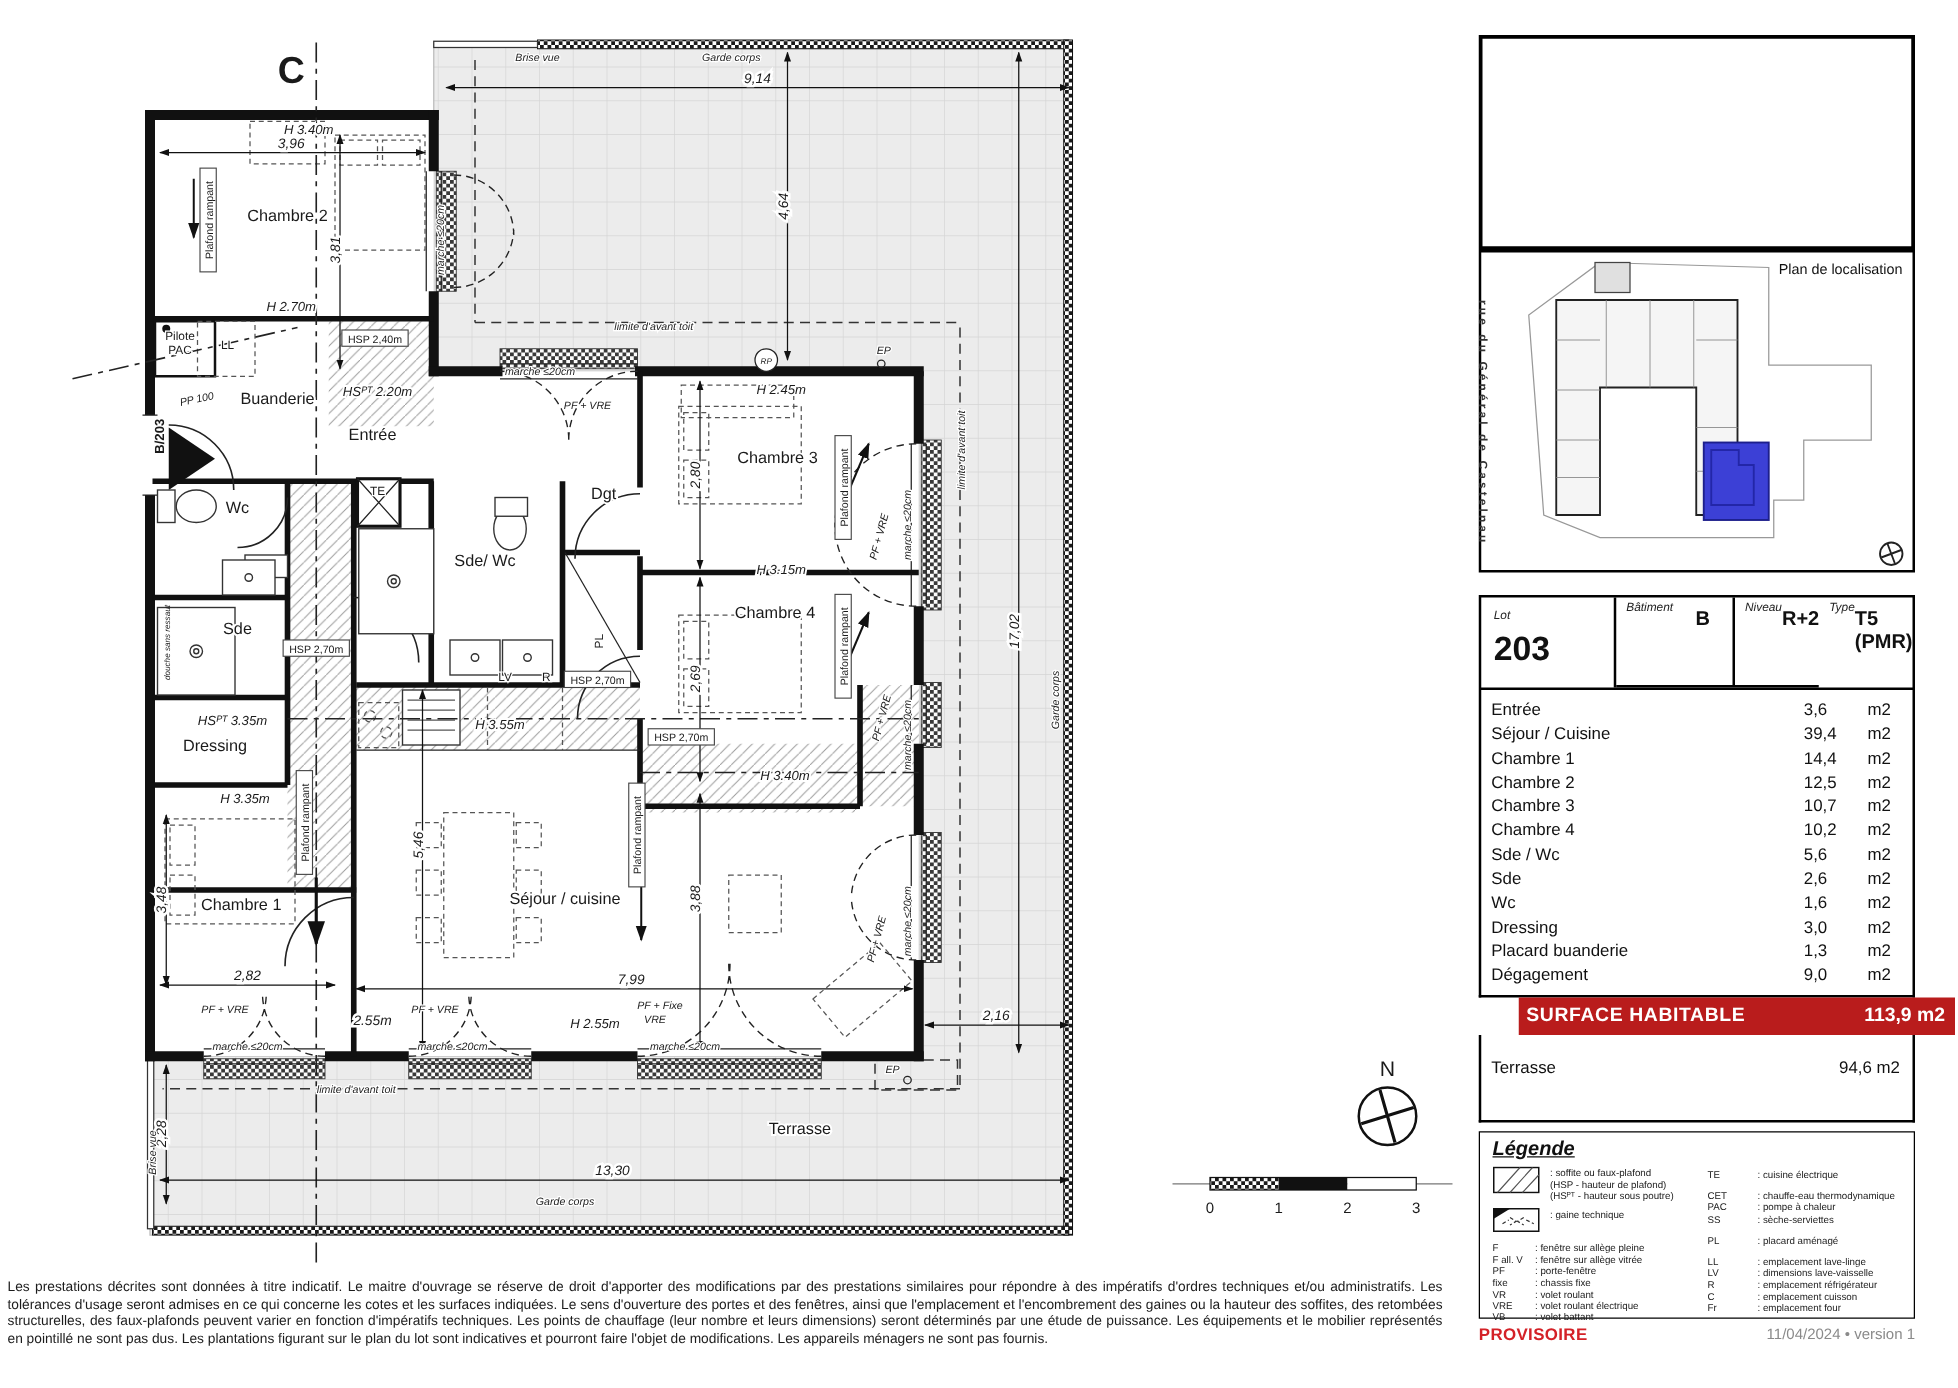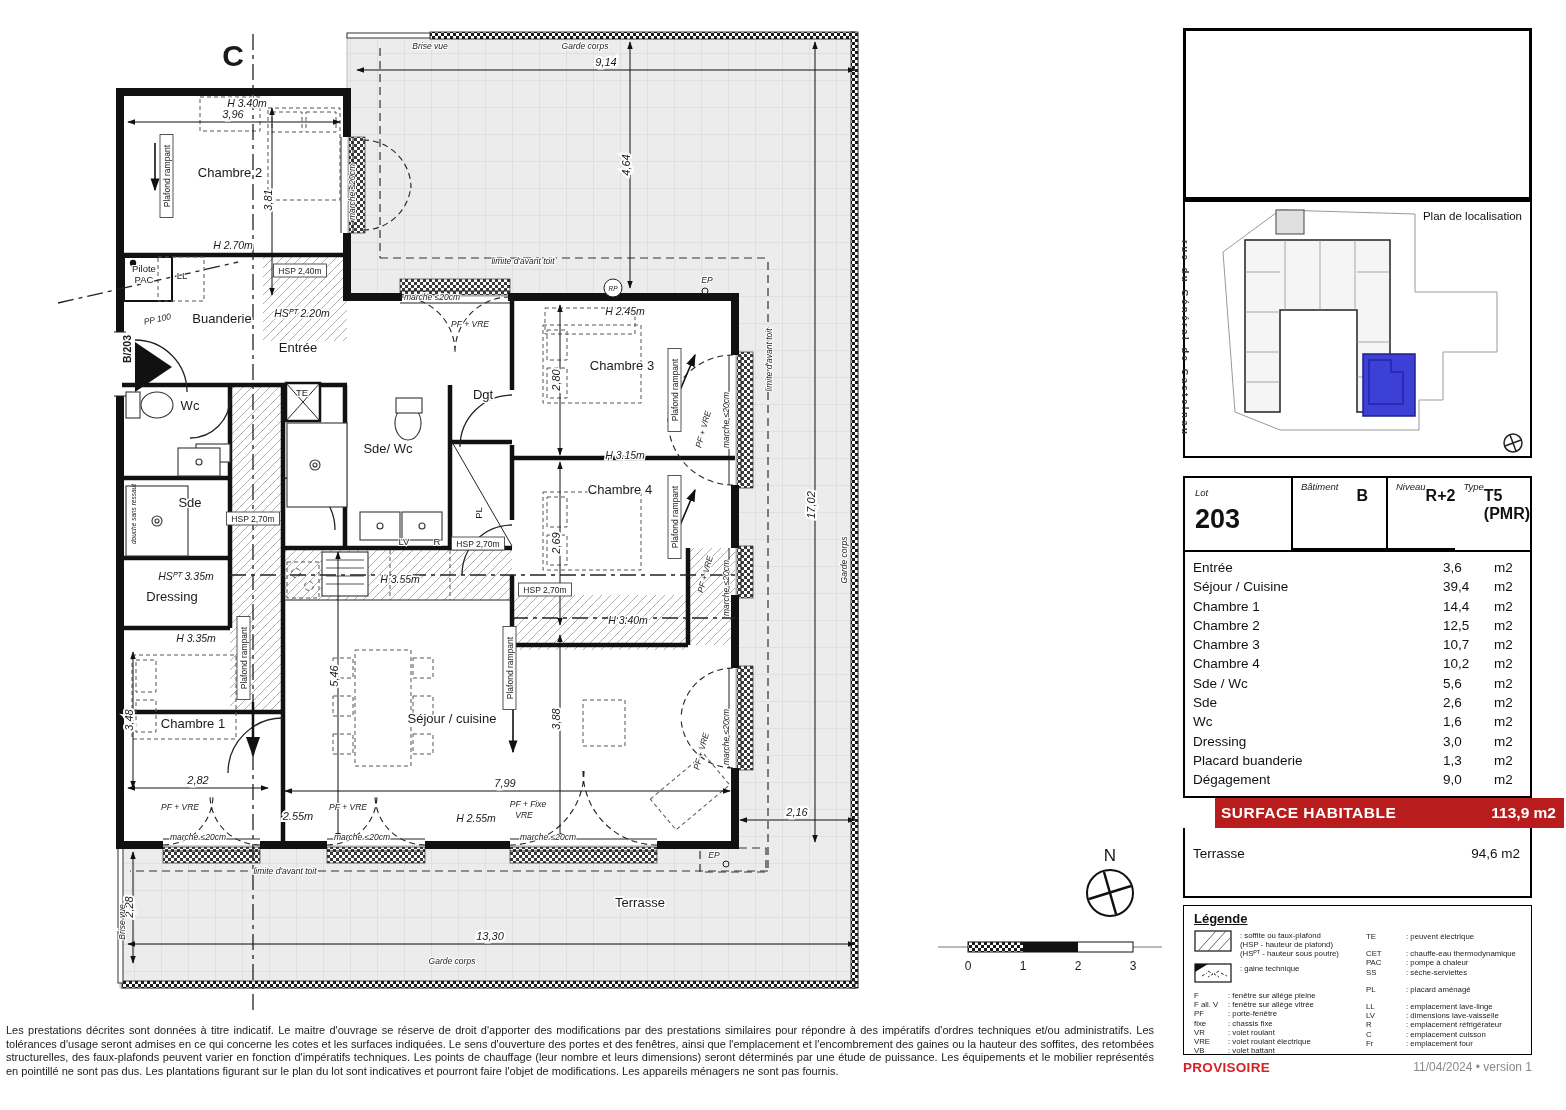--- a/index.html
+++ b/index.html
@@ -48,21 +48,21 @@
   .arow{display:flex;font-size:13.5px;line-height:19.3px;}
   .an{flex:1;}
   .av{width:44px;text-align:left;}
   .au{width:26px;padding-left:7px;}
   .surfbar{position:absolute;left:1183px;top:798px;width:349px;height:30px;background:#b91c1c;color:#fff;display:flex;align-items:center;box-sizing:border-box;padding:0 8px 0 6px;margin-left:32px;}
   .surfbar .sl{font-weight:bold;font-size:15.5px;flex:1;letter-spacing:0.5px;}
   .surfbar .sv{font-weight:bold;font-size:15.5px;}
   .terrbox{position:absolute;left:1183px;top:828px;width:349px;height:70px;border:2px solid #000;border-top:none;box-sizing:border-box;padding:18px 10px 0 8px;}
   .trow{display:flex;font-size:13.5px;}
   .legendbox{position:absolute;left:1183px;top:905px;width:349px;height:150px;border:1.5px solid #000;box-sizing:border-box;padding:5px 6px 0 10px;}
-  .leg-title{font-weight:bold;font-size:13px;text-decoration:underline;margin-bottom:4px;}
+  .leg-title{font-style:italic;font-weight:bold;font-size:16px;text-decoration:underline;margin-bottom:4px;}
   .leg-cols{display:flex;}
   .leg-left{width:172px;}
   .leg-right{flex:1;padding-top:2px;}
   .symrow{display:flex;margin-bottom:5px;}
   .symrow svg{flex:none;margin-right:8px;}
   .symcap{font-size:7.8px;color:#222;line-height:9px;padding-top:1px;}
   .lrow{display:flex;font-size:7.8px;line-height:9.2px;color:#222;}
   .lrow .la{width:40px;flex:none;}
   .lrow .ld{flex:1;}
   .lgap{margin-top:8px;}
@@ -768,21 +768,21 @@
           </div>
           <div class="lrow">
             <span class="la">VB</span>
             <span class="ld">: volet battant</span>
           </div>
         </div>
     </div>
     <div class="leg-right" id="legend-right">
         <div class="lrow">
           <span class="la">TE</span>
-          <span class="ld">: peuvent électrique</span>
+          <span class="ld">: cuisine électrique</span>
         </div>
         <div class="lrow lgap">
           <span class="la">CET</span>
           <span class="ld">: chauffe-eau thermodynamique</span>
         </div>
         <div class="lrow">
           <span class="la">PAC</span>
           <span class="ld">: pompe à chaleur</span>
         </div>
         <div class="lrow">

